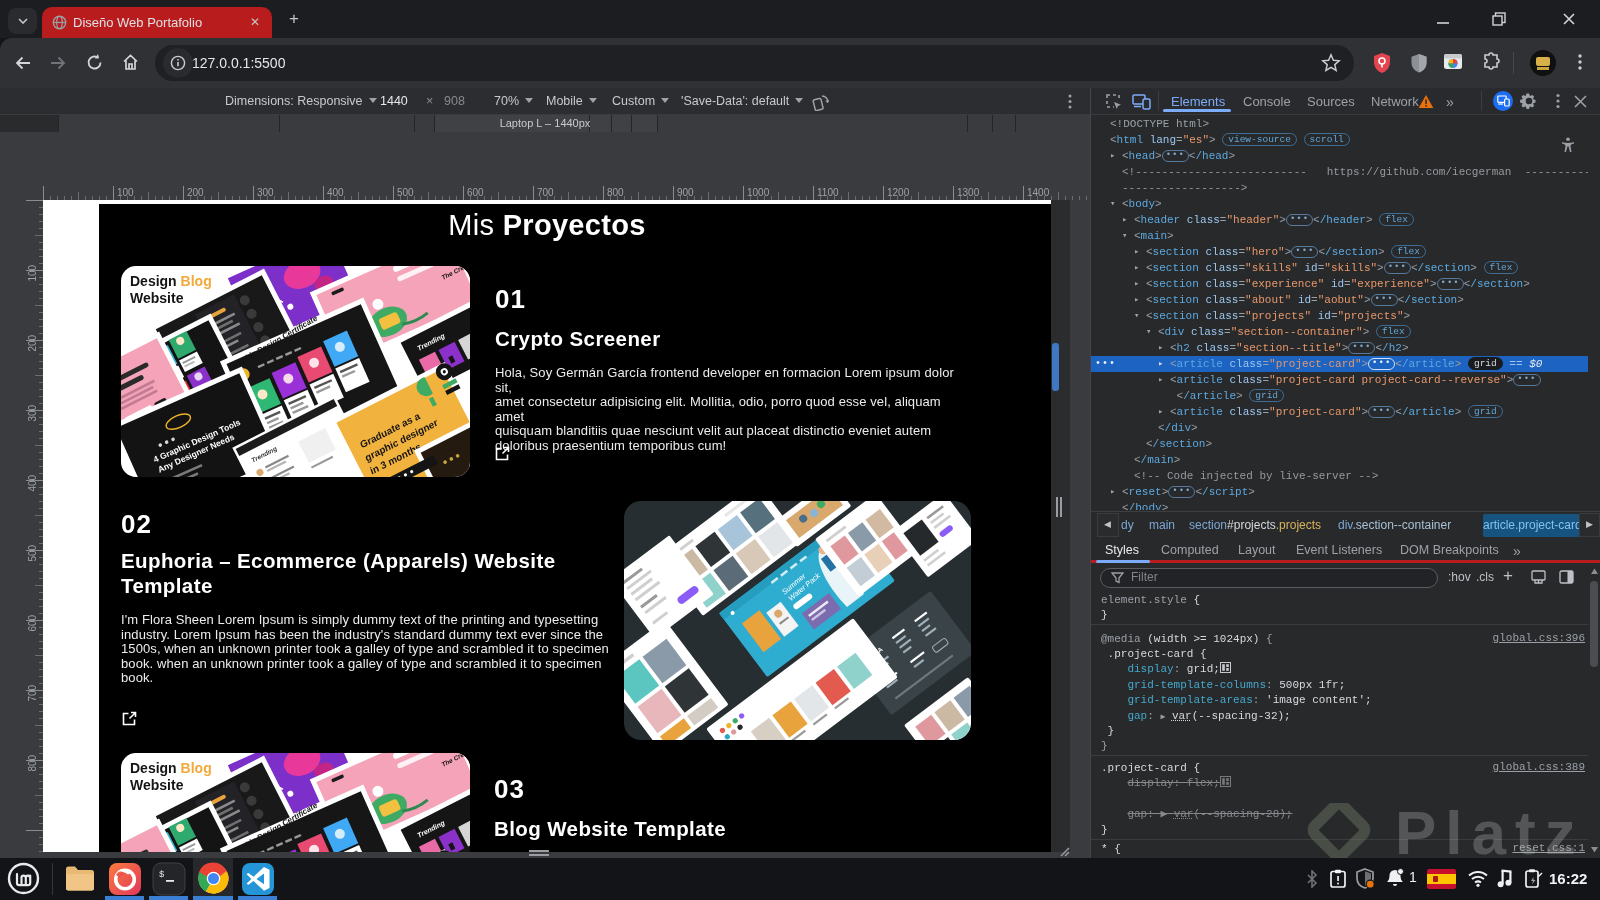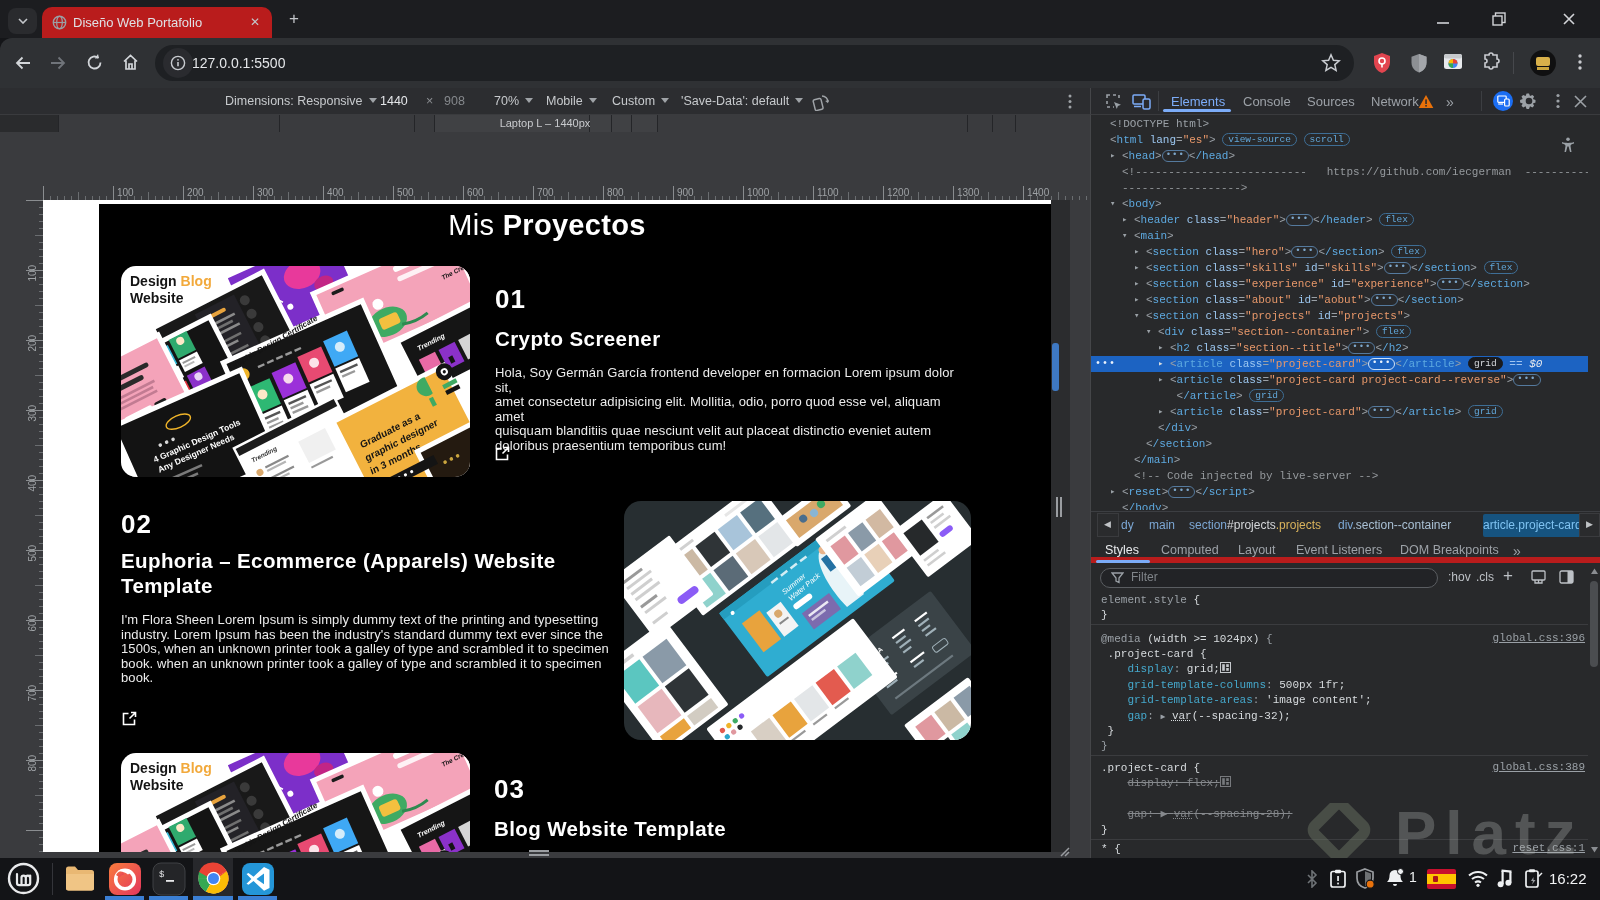--- a/index.html
+++ b/index.html
@@ -44,37 +44,37 @@
 
 #devtools{position:absolute;left:1090px;top:115px;width:510px;height:743px;background:#28292b;border-left:1px solid #454649}
 #tree{position:absolute;left:0;top:0;width:497px;height:395px;overflow:hidden;font-family:"Liberation Mono",monospace;font-size:11px;color:#9aa0a6}
 .tl{position:absolute;left:0;width:497px;height:16px;line-height:16px;white-space:pre}
 .tg{color:#5da9e0}.an{color:#9cc7f0}.av{color:#e8986a}.cm{color:#95999d}.pu{color:#9aa0a6}
 .badge{display:inline-block;border:1px solid #3e6e96;color:#61a6d8;border-radius:8px;font-size:9.5px;line-height:11px;padding:0 5px;vertical-align:1px}
 .dots{display:inline-block;border:1px solid #557a9e;color:#7da6c9;border-radius:8px;font-size:9px;line-height:8px;padding:0 3px 2px;vertical-align:2px;letter-spacing:1px}
 
 #crumbs{position:absolute;left:0;top:396px;width:510px;height:27px;background:#28292b;border-top:1px solid #3c3e42;font-size:12px;color:#9da2a8;overflow:hidden}
 
-#stabs{position:absolute;left:0;top:423px;width:510px;height:25px;background:#28292b;border-bottom:6px solid #b91c1c;font-size:12.5px;color:#9da2a8}
+#stabs{position:absolute;left:0;top:423px;width:510px;height:25px;background:#28292b;border-bottom:3px solid #b91c1c;font-size:12.5px;color:#9da2a8}
 #stabs span{position:absolute;top:5px;white-space:nowrap}
 
 #frow{position:absolute;left:0;top:449px;width:510px;height:27px;background:#28292b;font-size:12px;color:#bdc1c6}
 #filterbox{position:absolute;left:9px;top:4px;width:338px;height:20px;border:1px solid #5a5d61;border-radius:10px;background:#222326}
 
 #srules{position:absolute;left:0;top:476px;width:510px;height:267px;font-family:"Liberation Mono",monospace;font-size:11px;color:#d7dbde;overflow:hidden}
 .sl{position:absolute;left:0;width:496px;height:15.4px;line-height:15.4px;white-space:pre}
 .pn{color:#45a8cc}.sv{color:#d7dbde}.sg{color:#9aa0a6}.lk{color:#9aa0a6;text-decoration:underline;font-size:11px}
 .strike{color:#86898d;text-decoration:line-through}
 .sep{position:absolute;left:0;width:497px;height:1px;background:#3b3c3f}
 
 .sbtrack{position:absolute;width:12px;background:#2e2f32}
 .sbthumb{position:absolute;width:8px;left:2px;background:#4b4d50;border-radius:4px}
 
 #taskbar{position:absolute;left:0;top:858px;width:1600px;height:42px;background:#131417}
-#taskbar .time{position:absolute;left:1549px;top:12px;color:#f2f3f5;font-size:15px;font-weight:400}
+#taskbar .time{position:absolute;left:1549px;top:12px;color:#f2f3f5;font-size:15px;font-weight:700}
 .bluebar{position:absolute;top:38px;height:4px;background:#3b7fd4}
 </style>
 </head>
 <body>
 <div id="stage">
   <div id="titlebar">
     <div id="tabsearch"><svg width="10" height="6" viewBox="0 0 10 6" style="margin-top:10px">
           <path d="M1 1 L5 5 L9 1" fill="none" stroke="#c4c7cb" stroke-width="1.6"></path>
         </svg></div>
     <div id="tab">

